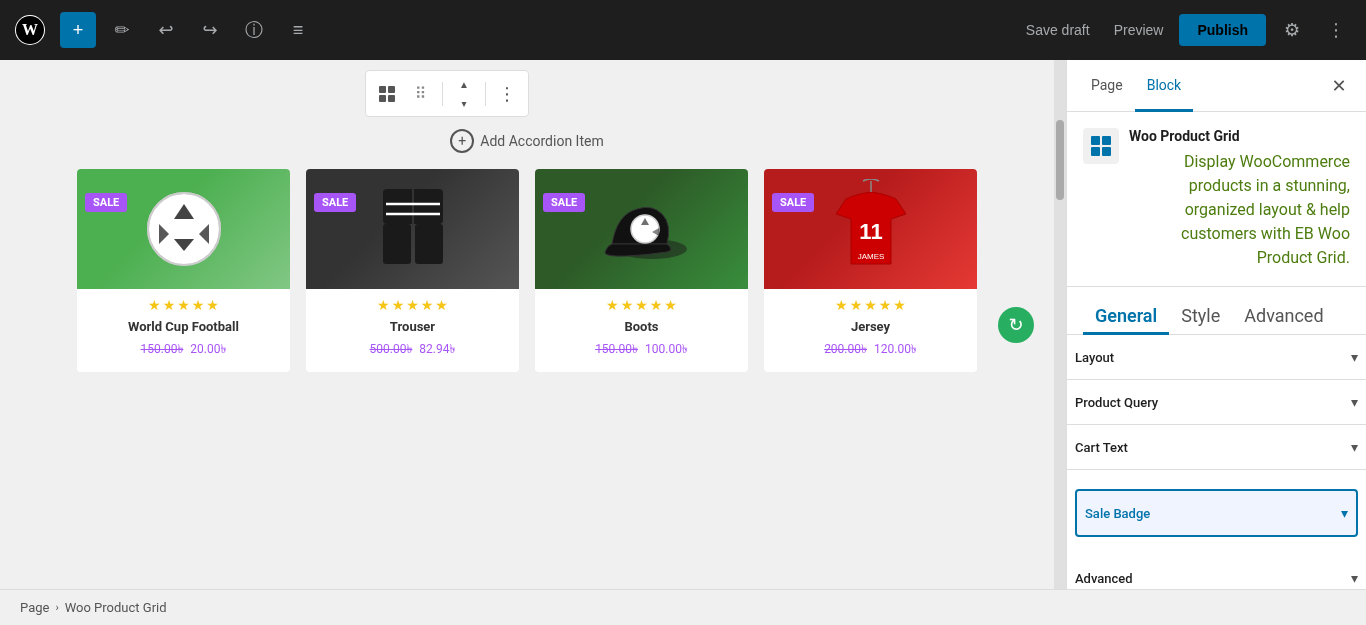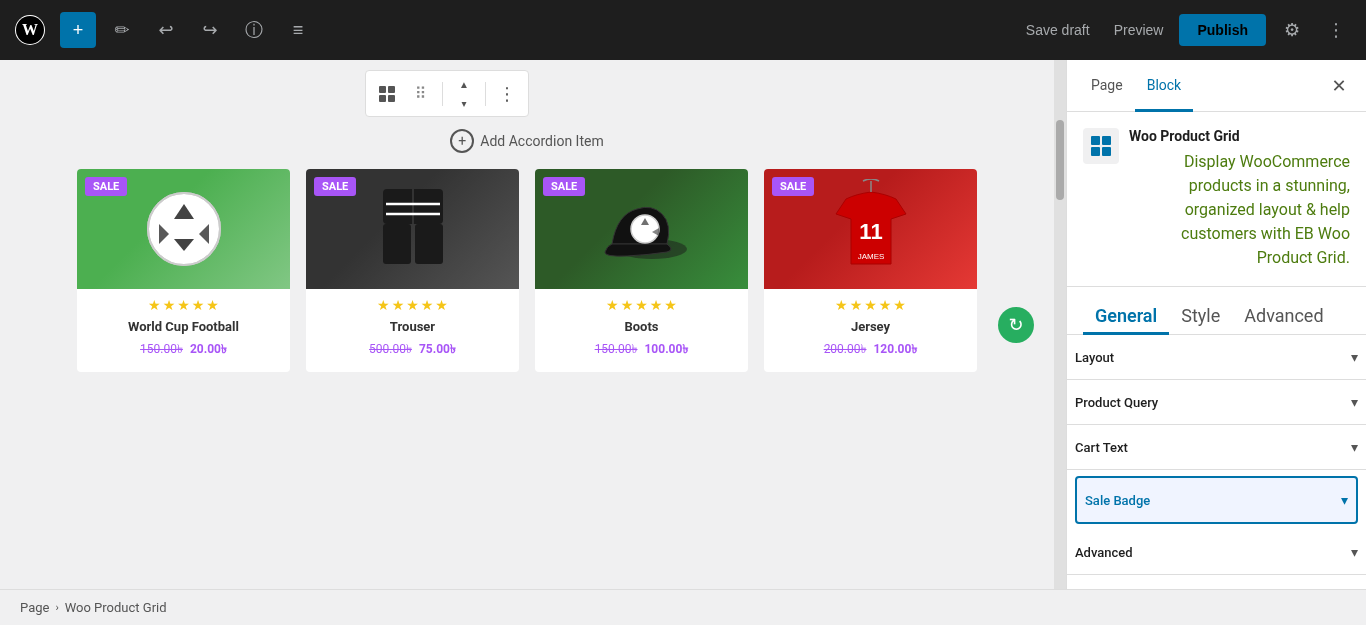--- a/index.html
+++ b/index.html
@@ -60,35 +60,35 @@
     }
 
     
     .products-grid {
       display: grid; grid-template-columns: repeat(4, 1fr); gap: 16px; max-width: 900px; margin: 0 auto;
     }
     .product-card {
       background: #fff; border-radius: 4px; overflow: hidden; position: relative; padding-bottom: 12px;
     }
     .sale-badge {
-      position: absolute; top: 8px; left: 8px; background: #a855f7; color: #fff; font-size: 11px; font-weight: 700; padding: 3px 8px; border-radius: 3px; z-index: 2;
+      position: absolute; top: 24px; left: 8px; background: #a855f7; color: #fff; font-size: 11px; font-weight: 700; padding: 3px 8px; border-radius: 3px; z-index: 2;
     }
     .product-img-placeholder {
       width: 100%; height: 120px; display: flex; align-items: center; justify-content: center; font-size: 40px;
     }
     .product-img-1 { background: linear-gradient(135deg, #4caf50 40%, #81c784 100%); }
     .product-img-2 { background: linear-gradient(135deg, #333 40%, #555 100%); }
     .product-img-3 { background: linear-gradient(135deg, #2d5a27 40%, #388e3c 100%); }
     .product-img-4 { background: linear-gradient(135deg, #b71c1c 40%, #e53935 100%); }
     .stars { display: flex; justify-content: center; gap: 2px; padding: 8px 0 4px; }
     .star { color: #f5c518; font-size: 14px; }
     .product-name { text-align: center; font-size: 13px; font-weight: 700; color: #333; padding: 2px 8px 6px; }
     .product-price { text-align: center; font-size: 12px; }
     .price-old { color: #a855f7; text-decoration: line-through; margin-right: 4px; }
-    .price-new { color: #a855f7; font-weight: 700; }
+    .price-new { color: #a855f7; font-weight: 400; }
 
     
     .breadcrumb {
       background: #f0f0f1; padding: 10px 20px; font-size: 13px; color: #555; display: flex; align-items: center; gap: 6px; flex-shrink: 0; border-top: 1px solid #ddd;
     }
     .breadcrumb-chevron { color: #555; font-size: 11px; }
 
     
     .right-panel {
       width: 300px; background: #fff; border-left: 1px solid #ddd; display: flex; flex-direction: column; flex-shrink: 0; overflow: hidden;
@@ -127,21 +127,21 @@
     .inner-tab.active { color: #0073aa; border-bottom-color: #0073aa; font-weight: 600; }
 
     
     .accordion-list { flex: 1; overflow-y: auto; }
     .accordion-item {
       border-bottom: 1px solid #ddd; padding: 14px 8px; display: flex; align-items: center; cursor: pointer;
     }
     .accordion-label { font-size: 13px; color: #1e1e1e; flex: 1; font-weight: 500; }
     .accordion-chevron { color: #555; font-size: 14px; }
     .accordion-item.active-section {
-      background: #f0f4ff; border: 2px solid #0073aa; border-radius: 4px; margin: 6px 8px;
+      background: #f0f4ff; border: 2px solid #0073aa; border-radius: 4px; margin: 19px 8px;
     }
     .accordion-item.active-section .accordion-label { color: #0073aa; }
 
     
     .right-panel::-webkit-scrollbar { width: 6px; }
     .right-panel::-webkit-scrollbar-thumb { background: #ccc; border-radius: 3px; }
 
     
     .editor-scrollbar {
       width: 12px; background: #e0e0e0; display: flex; flex-direction: column;
@@ -250,21 +250,21 @@
         <div class="stars">
           <span class="star">★</span>
           <span class="star">★</span>
           <span class="star">★</span>
           <span class="star">★</span>
           <span class="star">★</span>
         </div>
         <div class="product-name">Trouser</div>
         <div class="product-price">
           <span class="price-old">500.00৳</span>
-          <span class="price-new">75.00৳</span>
+          <span class="price-new">82.94৳</span>
         </div>
       </div>
 
       <div class="product-card">
         <span class="sale-badge">SALE</span>
         <div class="product-img-placeholder product-img-3">
 
           <svg width="90" height="70" viewBox="0 0 90 70">
             <ellipse cx="55" cy="55" rx="35" ry="10" fill="#1a1a1a" opacity="0.5"></ellipse>
             <path d="M15 50 Q20 20 40 15 Q55 10 65 20 Q75 30 70 50 Z" fill="#111" stroke="#333" stroke-width="1"></path>

